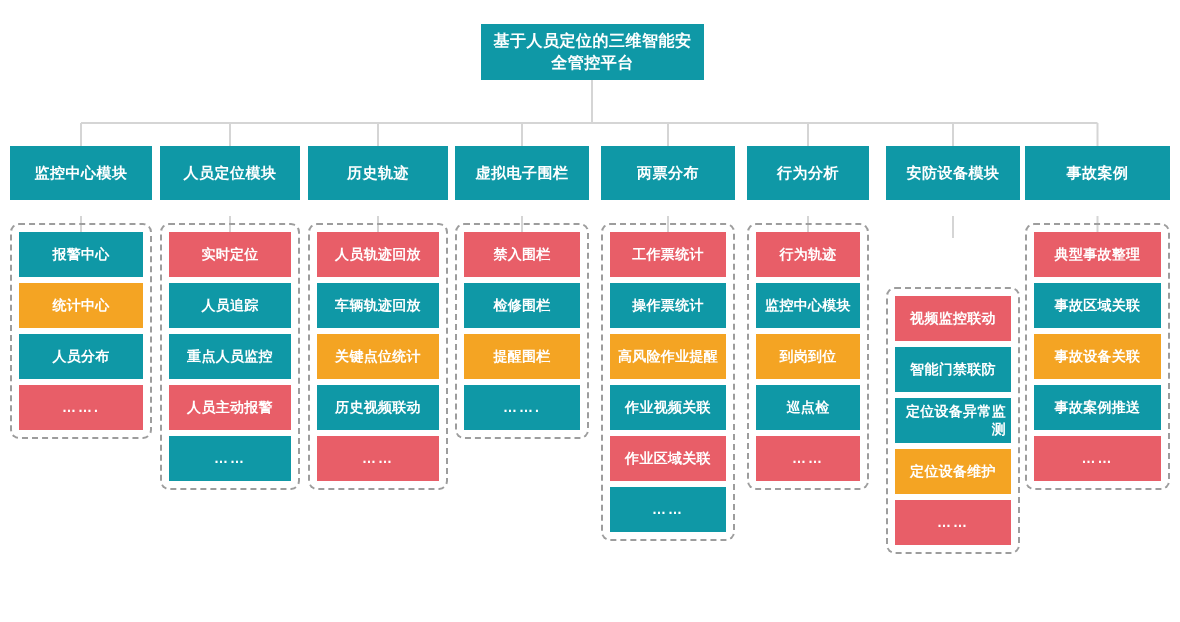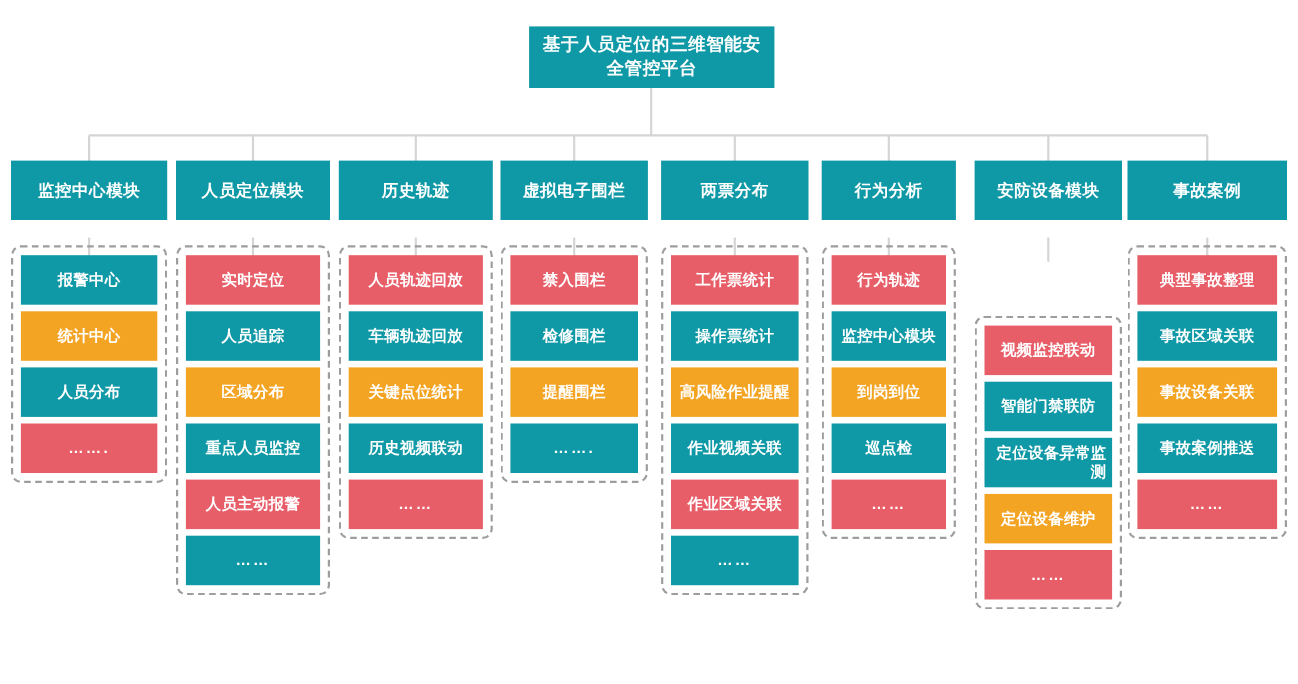--- a/index.html
+++ b/index.html
@@ -153,21 +153,20 @@
           <div class="item teal">人员分布</div>
           <div class="item red dots">…….</div>
         </div>
       </div>
       <div class="column" style="left: 160px; width: 140px;">
         <div class="col-header">人员定位模块</div>
         <div class="col-gap"></div>
         <div class="group">
           <div class="item red">实时定位</div>
           <div class="item teal">人员追踪</div>
-          <div class="item orange">区域分布</div>
           <div class="item teal">重点人员监控</div>
           <div class="item red">人员主动报警</div>
           <div class="item teal dots">……</div>
         </div>
       </div>
       <div class="column" style="left: 308px; width: 140px;">
         <div class="col-header">历史轨迹</div>
         <div class="col-gap"></div>
         <div class="group">
           <div class="item red">人员轨迹回放</div>

